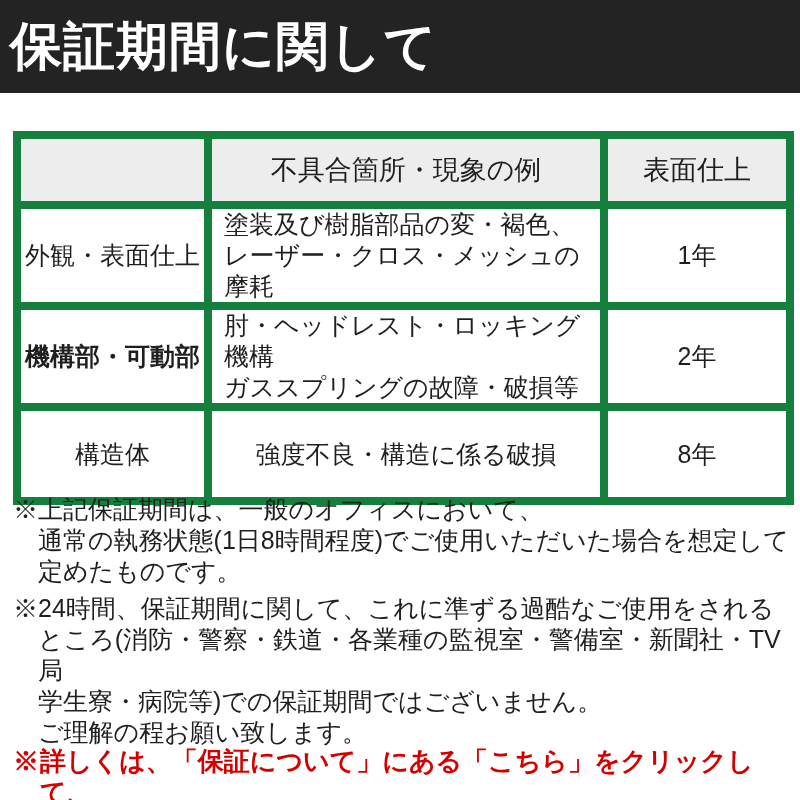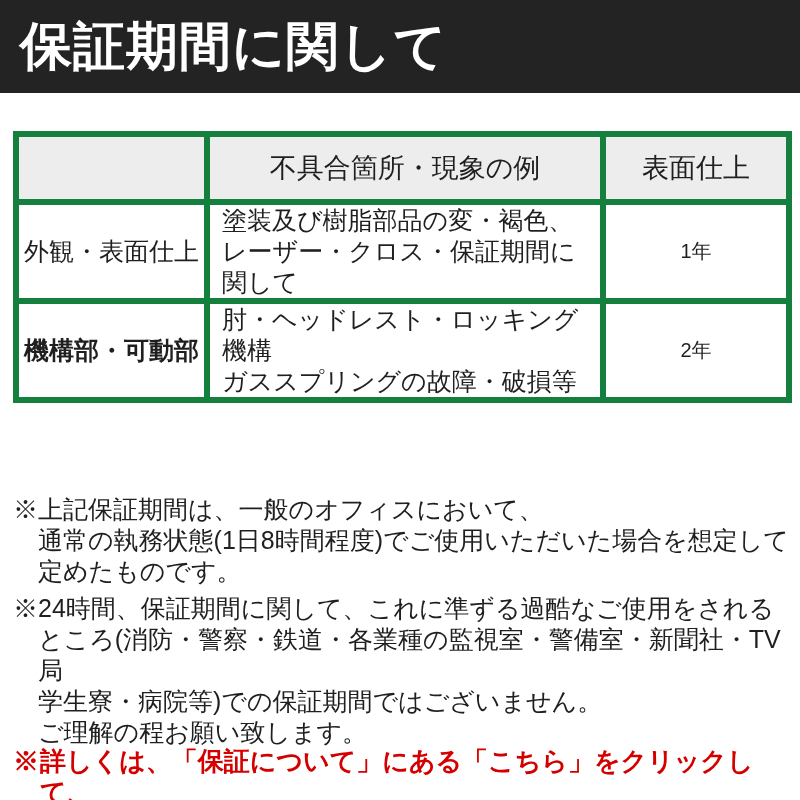--- a/index.html
+++ b/index.html
@@ -23,39 +23,39 @@
     width: 800px;
     height: 93px;
     background: #232323;
     display: flex;
     align-items: center;
   }
   .banner-title {
     color: #ffffff;
     font-size: 52px;
     font-weight: bold;
-    padding-left: 20px;
+    padding-left: 10px;
     letter-spacing: 1px;
     white-space: nowrap;
     font-family: Liberation Mono, monospace;
   }
 
   
   table.warranty {
     position: absolute;
     top: 131px;
     left: 13px;
     width: 773px;
     border-collapse: collapse;
     table-layout: fixed;
     border: 3px solid #1a1a1a;
   }
   table.warranty th,
   table.warranty td {
-    border: 6px solid #15803d;
+    border: 8px solid #15803d;
     vertical-align: middle;
     overflow: hidden;
   }
   table.warranty thead th {
     background: #ededed;
     height: 60px;
     font-size: 27px;
     font-weight: normal;
     text-align: center;
   }
@@ -69,21 +69,21 @@
   td.cell-examples {
     text-align: left;
     padding: 0 12px;
     font-size: 25px;
     line-height: 31px;
     white-space: pre-line;
   }
   td.cell-examples.center { text-align: center; }
   td.cell-period {
     text-align: center;
-    font-size: 20px;
+    font-size: 25px;
   }
 
   
   .notes {
     position: absolute;
     top: 494px;
     left: 13px;
     width: 780px;
   }
   .note {
@@ -130,28 +130,33 @@
     <tr>
       <th></th>
       <th>不具合箇所・現象の例</th>
       <th>表面仕上</th>
     </tr>
   </thead>
   <tbody>
     <tr class="row-1">
       <td class="cell-category">外観・表面仕上</td>
       <td class="cell-examples">塗装及び樹脂部品の変・褐色、
-レーザー・クロス・保証期間に関して</td>
+レーザー・クロス・メッシュの摩耗</td>
       <td class="cell-period">1年</td>
     </tr>
     <tr class="row-2">
       <td class="cell-category">機構部・可動部</td>
       <td class="cell-examples">肘・ヘッドレスト・ロッキング機構
 ガススプリングの故障・破損等</td>
       <td class="cell-period">2年</td>
+    </tr>
+    <tr class="row-3">
+      <td class="cell-category">構造体</td>
+      <td class="cell-examples center">強度不良・構造に係る破損</td>
+      <td class="cell-period">8年</td>
     </tr>
   </tbody>
 </table>
 
 <div class="notes">
 
   <div class="note usage">
     <span class="note-marker">※</span>
     <span class="note-body">上記保証期間は、一般のオフィスにおいて、
 通常の執務状態(1日8時間程度)でご使用いただいた場合を想定して

